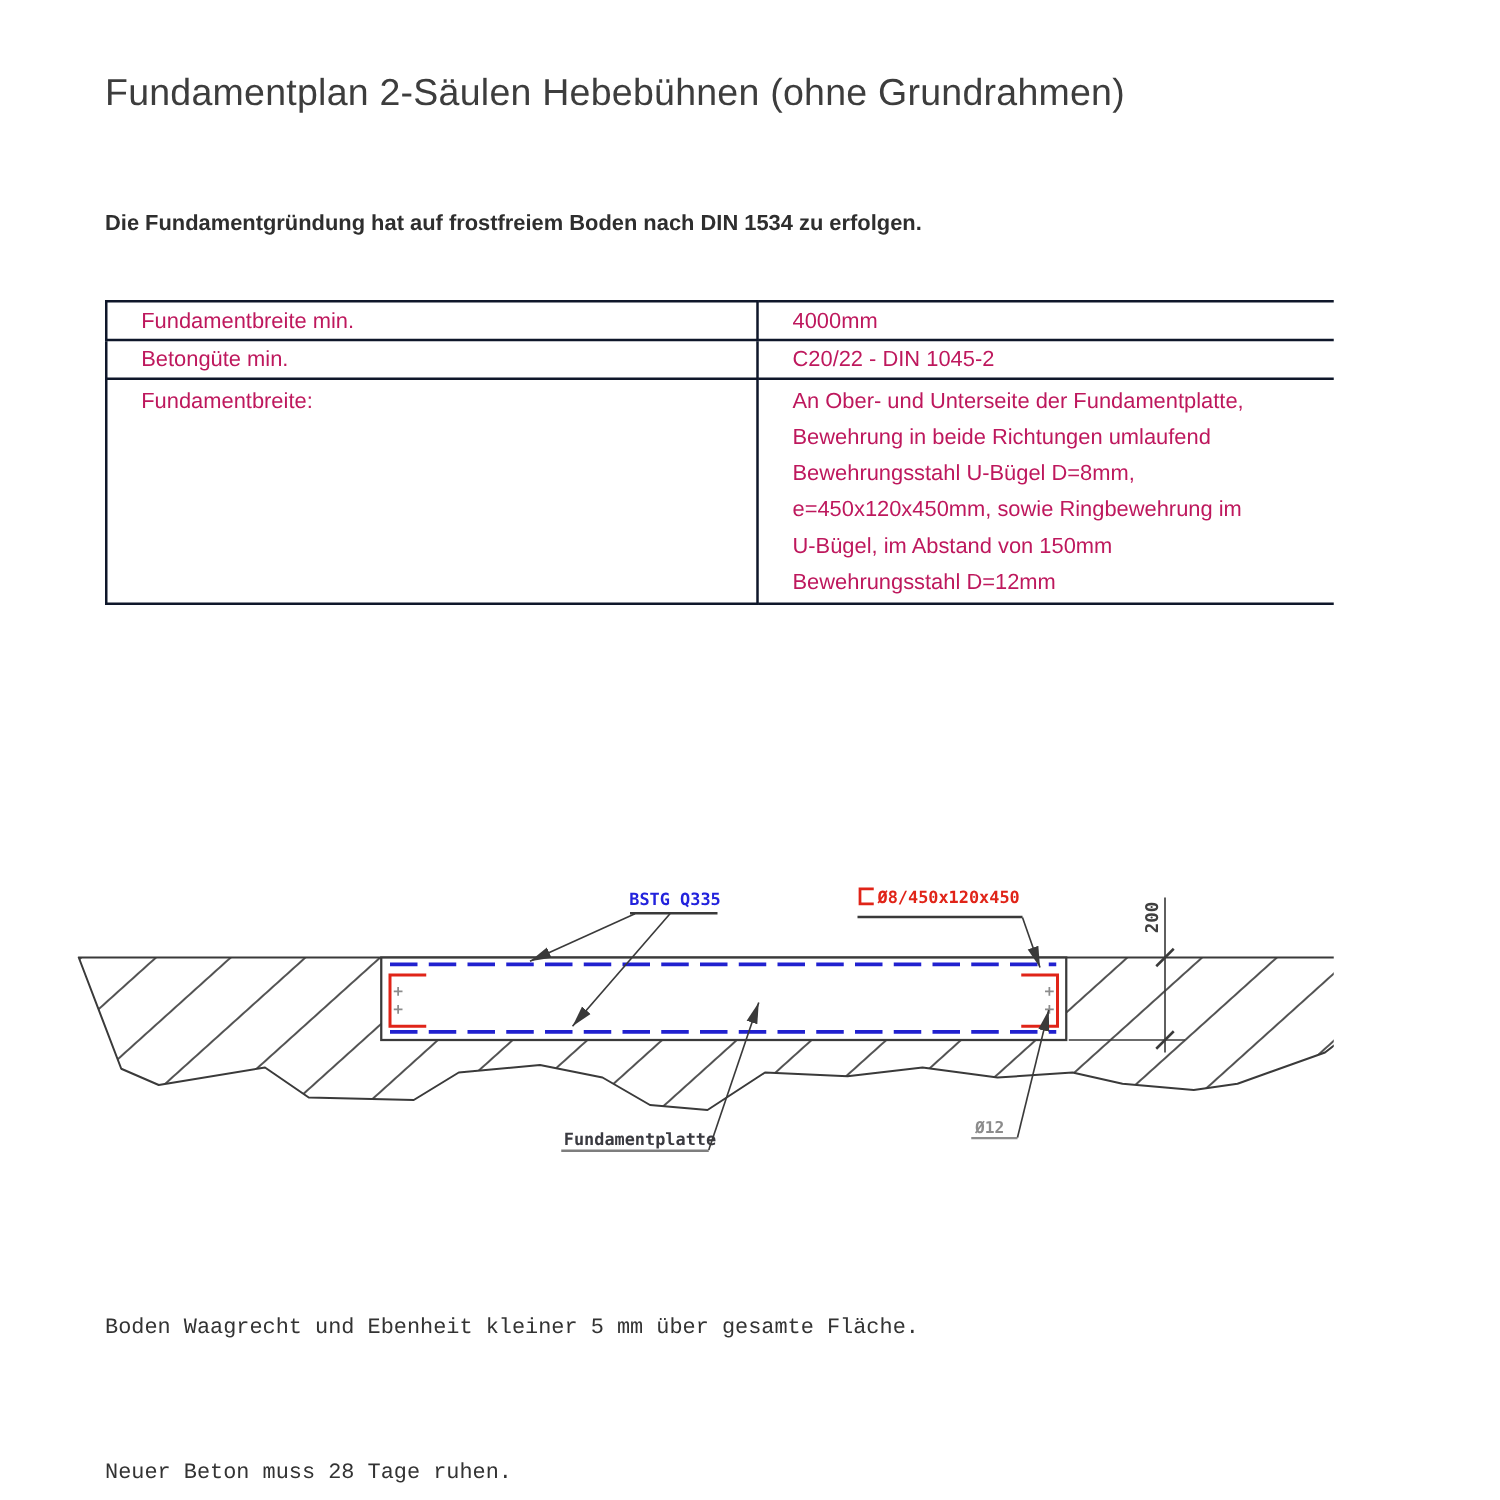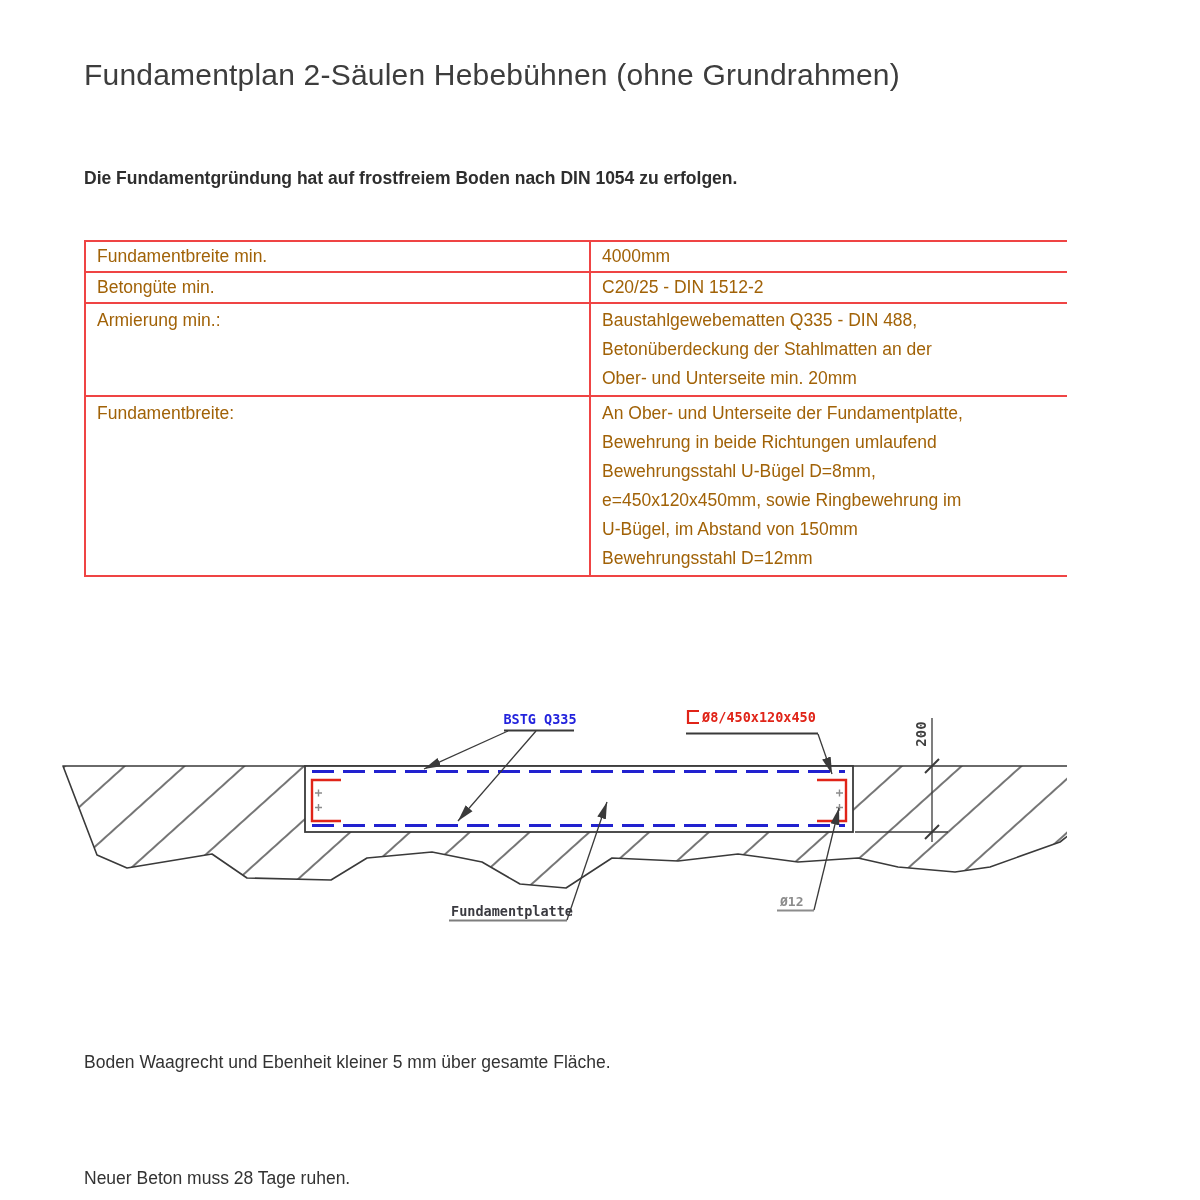--- a/index.html
+++ b/index.html
@@ -12,56 +12,50 @@
     color:#3d3d3d; letter-spacing:0.2px;
   }
   .intro {
     position:absolute; left:84px; top:168px; font-size:17.5px; font-weight:700; color:#2e2e2e;
   }
   table.spec {
     position:absolute; left:84px; top:240px; width:1014px;
     border-collapse:collapse; table-layout:fixed;
   }
   table.spec td {
-    border:2px solid #ef4444; font-size:17.5px; color:#a16207;
-    line-height:29px; padding:0 0 0 11px; vertical-align:top;
+    border:2px solid #0f172a; font-size:17.5px; color:#be185d;
+    line-height:29px; padding:0 0 0 27px; vertical-align:top;
   }
   table.spec td.c1 { width:492px; }
   table.spec tr.short td { height:29px; }
   table.spec td.multi { padding-top:2px; padding-bottom:2px; white-space:pre-line; }
-  .footer-line { position:absolute; left:84px; font-size:17.5px; color:#333333; }
+  .footer-line { position:absolute; left:84px; font-size:17.5px; color:#333333;font-family:Liberation Mono, monospace; }
   .footer-1 { top:1052px; }
   .footer-2 { top:1168px; }
   .drawing { position:absolute; left:0; top:690px; }
   .cad { font-family:"DejaVu Sans Mono", monospace; font-weight:bold; }
 </style>
 </head>
 <body>
 
 <div class="page">
 
   <div class="title">Fundamentplan 2-Säulen Hebebühnen (ohne Grundrahmen)</div>
 
-  <div class="intro">Die Fundamentgründung hat auf frostfreiem Boden nach DIN 1054 zu erfolgen.</div>
+  <div class="intro">Die Fundamentgründung hat auf frostfreiem Boden nach DIN 1534 zu erfolgen.</div>
 
   <table class="spec">
     <tbody>
       <tr class="short">
         <td class="c1">Fundamentbreite min.</td>
         <td>4000mm</td>
       </tr>
       <tr class="short">
         <td class="c1">Betongüte min.</td>
-        <td>C20/25 - DIN 1512-2</td>
-      </tr>
-      <tr>
-        <td class="c1 multi">Armierung min.:</td>
-        <td class="multi">Baustahlgewebematten Q335 - DIN 488,
-Betonüberdeckung der Stahlmatten an der
-Ober- und Unterseite min. 20mm</td>
+        <td>C20/22 - DIN 1045-2</td>
       </tr>
       <tr>
         <td class="c1 multi">Fundamentbreite:</td>
         <td class="multi">An Ober- und Unterseite der Fundamentplatte,
 Bewehrung in beide Richtungen umlaufend
 Bewehrungsstahl U-Bügel D=8mm,
 e=450x120x450mm, sowie Ringbewehrung im
 U-Bügel, im Abstand von 150mm
 Bewehrungsstahl D=12mm</td>
       </tr>

